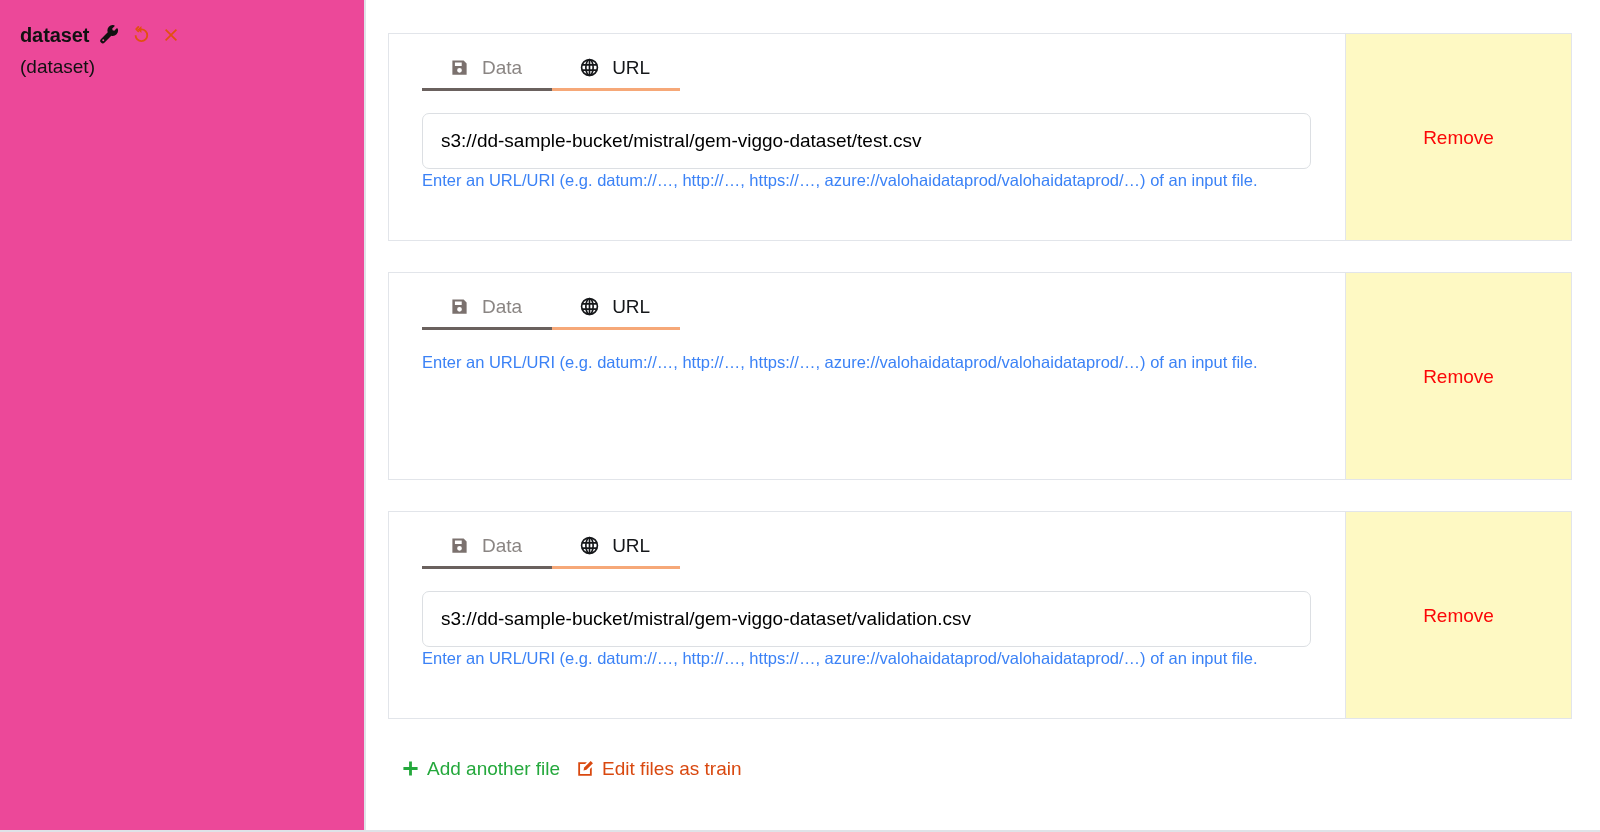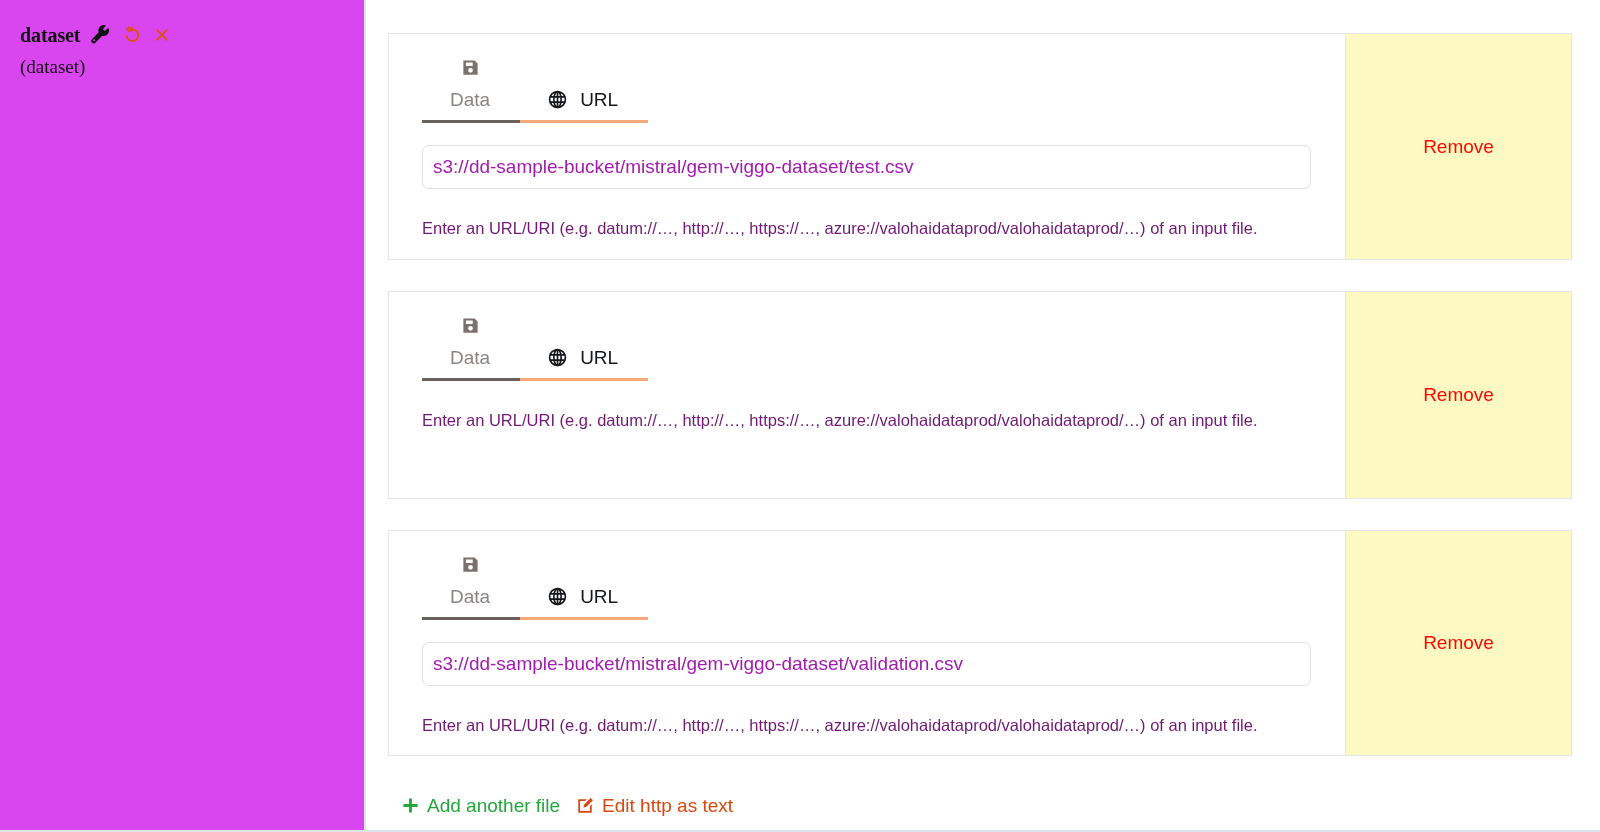--- a/index.html
+++ b/index.html
@@ -22,24 +22,23 @@
     background: #ffffff;
     border-bottom: 2px solid #dfe3e8;
     overflow: hidden;
   }
 
   
   .param-sidebar {
     width: 366px;
     min-width: 366px;
     height: 100%;
-    background: #d946ef;
+    background: #ec4899;
     border-right: 2px solid #dfe3e8;
     padding: 22px 0 0 20px;
-    font-family: Liberation Serif, serif;
   }
   .param-title-row {
     display: flex;
     align-items: center;
     gap: 11px;
     height: 26px;
   }
   .param-name {
     font-size: 20px;
     font-weight: 700;
@@ -96,46 +95,46 @@
     gap: 13px;
     padding: 2px 30px 11px 28px;
     cursor: pointer;
     border-bottom: 3px solid transparent;
     position: relative;
   }
   .tab .tab-label {
     font-size: 19px;
     line-height: 1;
   }
-  .tab.tab-data { border-bottom-color: #6a615e; flex-direction: column; }
+  .tab.tab-data { border-bottom-color: #6a615e; }
   .tab.tab-data .tab-label { color: #8a8583; }
   .tab.tab-url  { border-bottom-color: #f6a878; }
   .tab.tab-url .tab-label { color: #15171a; }
   .tab-icon { display: inline-flex; line-height: 0; }
 
   .url-input {
     display: block;
     width: 100%;
     max-width: 925px;
-    height: 44px;
+    height: 56px;
     border: 1px solid #dcdfe3;
     border-radius: 7px;
-    padding: 0 10px;
+    padding: 0 18px;
     font-family: "Liberation Sans", sans-serif;
     font-size: 19px;
-    color: #a21caf;
+    color: #000000;
     background: #ffffff;
     outline: none;
   }
   .url-input::placeholder { color: #9aa0a6; }
 
   .help-text {
-    margin-top: 29px;
+    margin-top: 1px;
     font-size: 16.5px;
-    color: #701a75;
+    color: #3b82f6;
     line-height: 1.25;
     white-space: nowrap;
   }
 
   .file-card-remove {
     width: 226px;
     min-width: 226px;
     background: #fef9c3;
     border-left: 1px solid #e2e5ea;
     display: flex;
@@ -304,18 +303,18 @@
         <span>Add another file</span>
       </span>
 
       <span class="action-link action-edit">
         <span class="action-icon">
           <svg width="18" height="18" viewBox="0 0 24 24" aria-hidden="true">
             <path d="M3 3h11.5l-2.4 2.4H5.4v13.2h13.2v-6.7L21 9.5V21H3V3z" fill="#d9480f"></path>
             <path d="M19.6 1.4 22.6 4.4 13.9 13.1l-3.9.9.9-3.9z" fill="#d9480f"></path>
           </svg>
         </span>
-        <span>Edit http as text</span>
+        <span>Edit files as train</span>
       </span>
     </div>
 
   </section>
 </div>
 
 </body></html>

